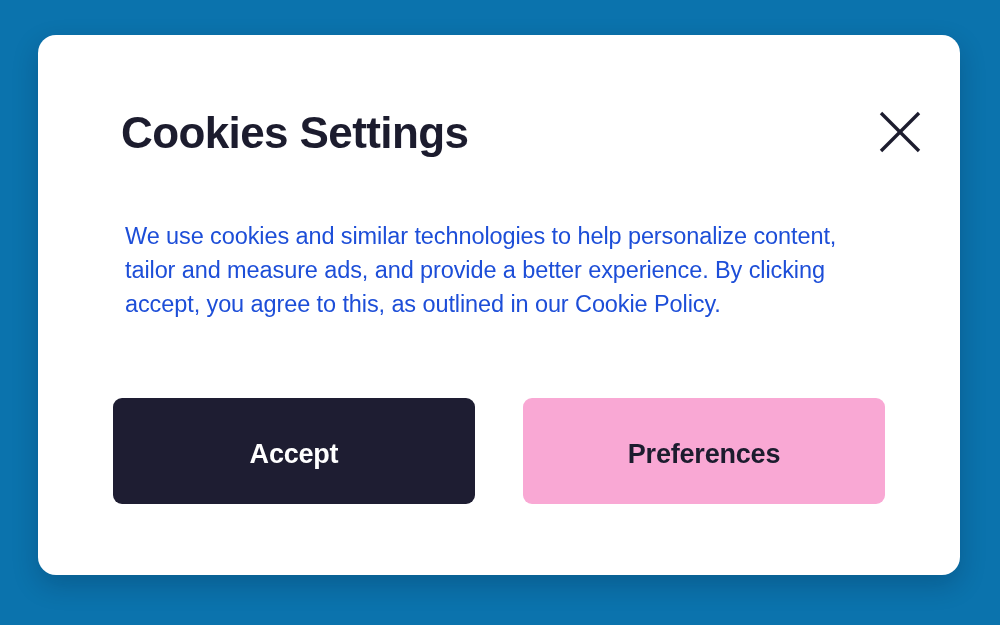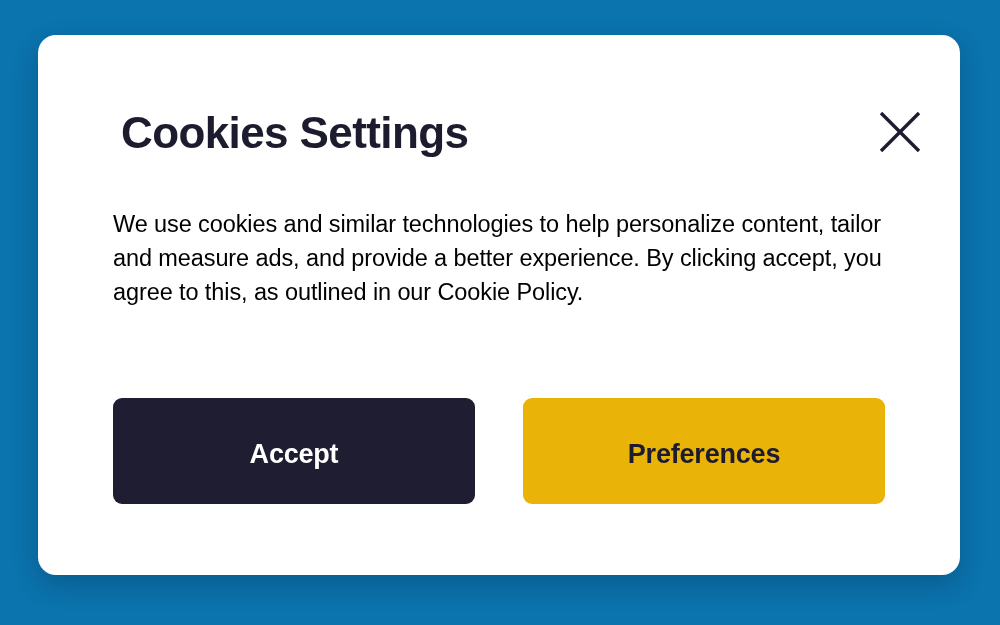--- a/index.html
+++ b/index.html
@@ -78,24 +78,24 @@
     stroke-linecap: butt;
   }
 
   .dialog-body {
     position: absolute;
     left: 75px;
     top: 172px;
     width: 790px;
   }
   .body-text {
-    margin: 0;
+    margin: 12px;
     font-size: 23.5px;
     line-height: 34px;
-    color: #000000;
+    color: #1d4ed8;
     font-weight: 400;
     letter-spacing: -0.1px;
   }
 
   .dialog-actions {
     position: absolute;
     left: 75px;
     top: 363px;
     display: flex;
     gap: 48px;
@@ -118,21 +118,21 @@
     padding-top: 6px;
     box-sizing: border-box;
   }
 
   .action-button.primary {
     background: #1e1d32;
     color: #ffffff;
   }
 
   .action-button.secondary {
-    background: #eab308;
+    background: #f9a8d4;
     color: #1c1c2e;
   }
 </style>
 </head>
 <body>
 
 <div class="page-backdrop"></div>
 
 <div class="cookie-dialog">
 

